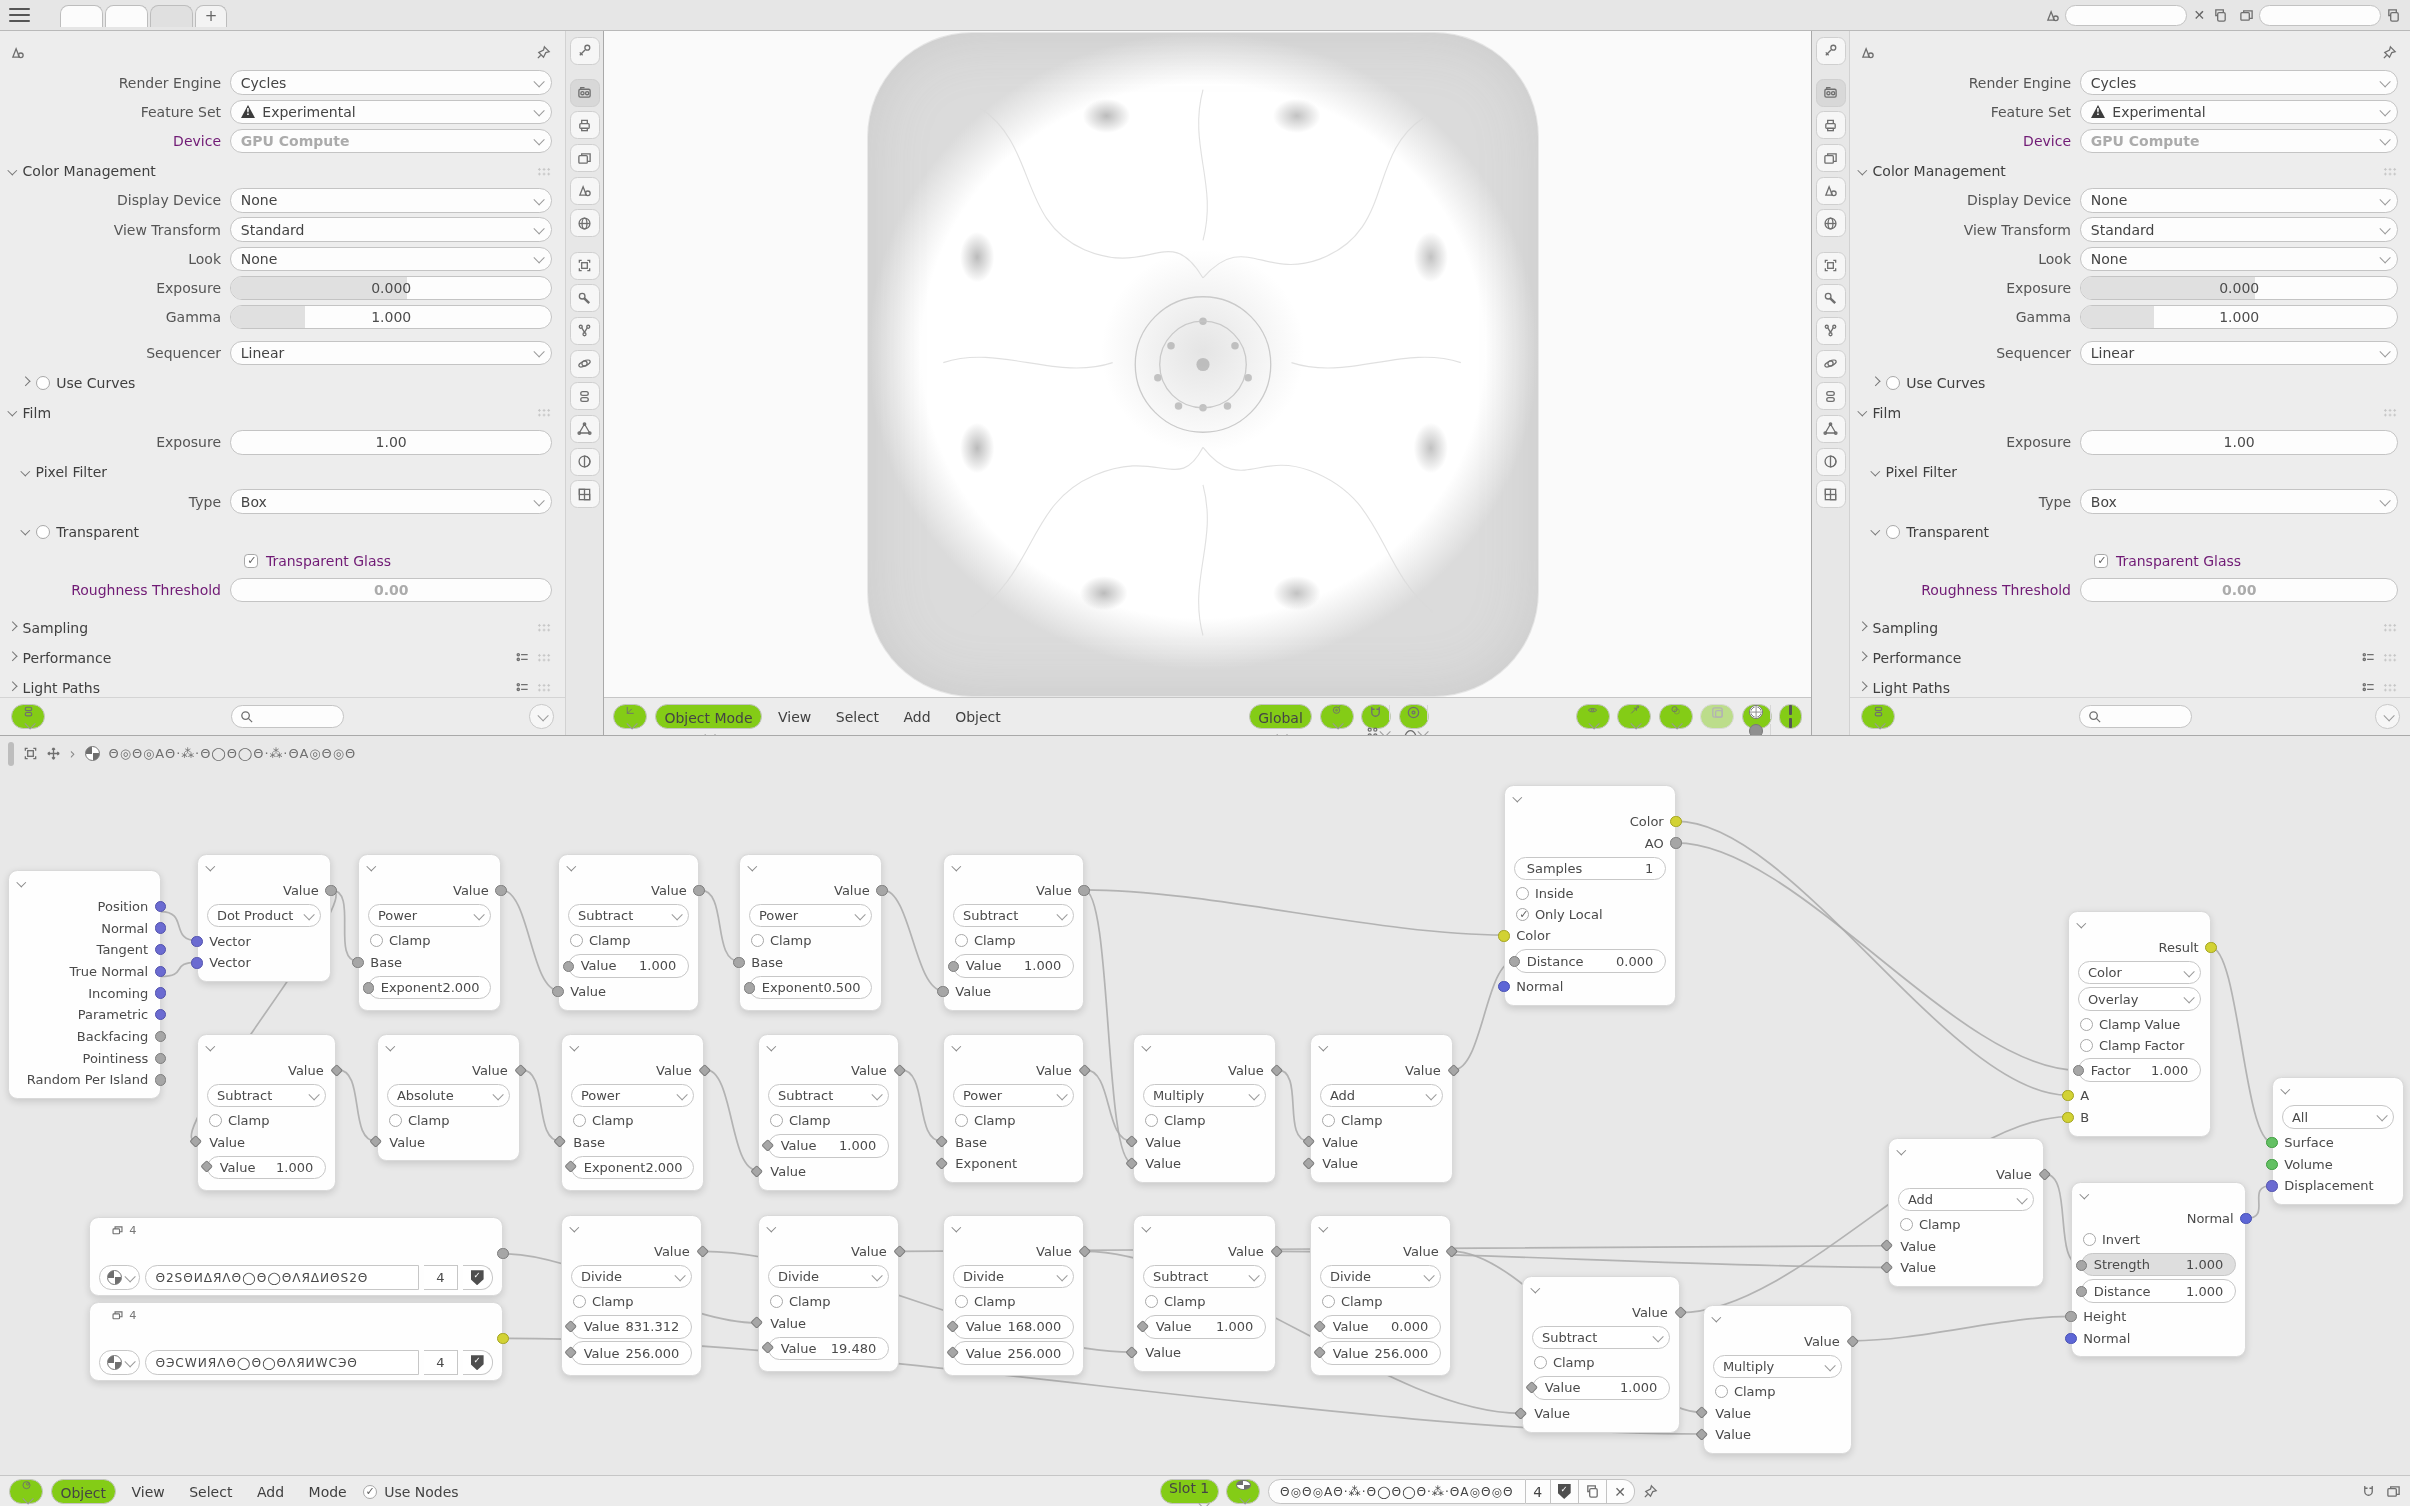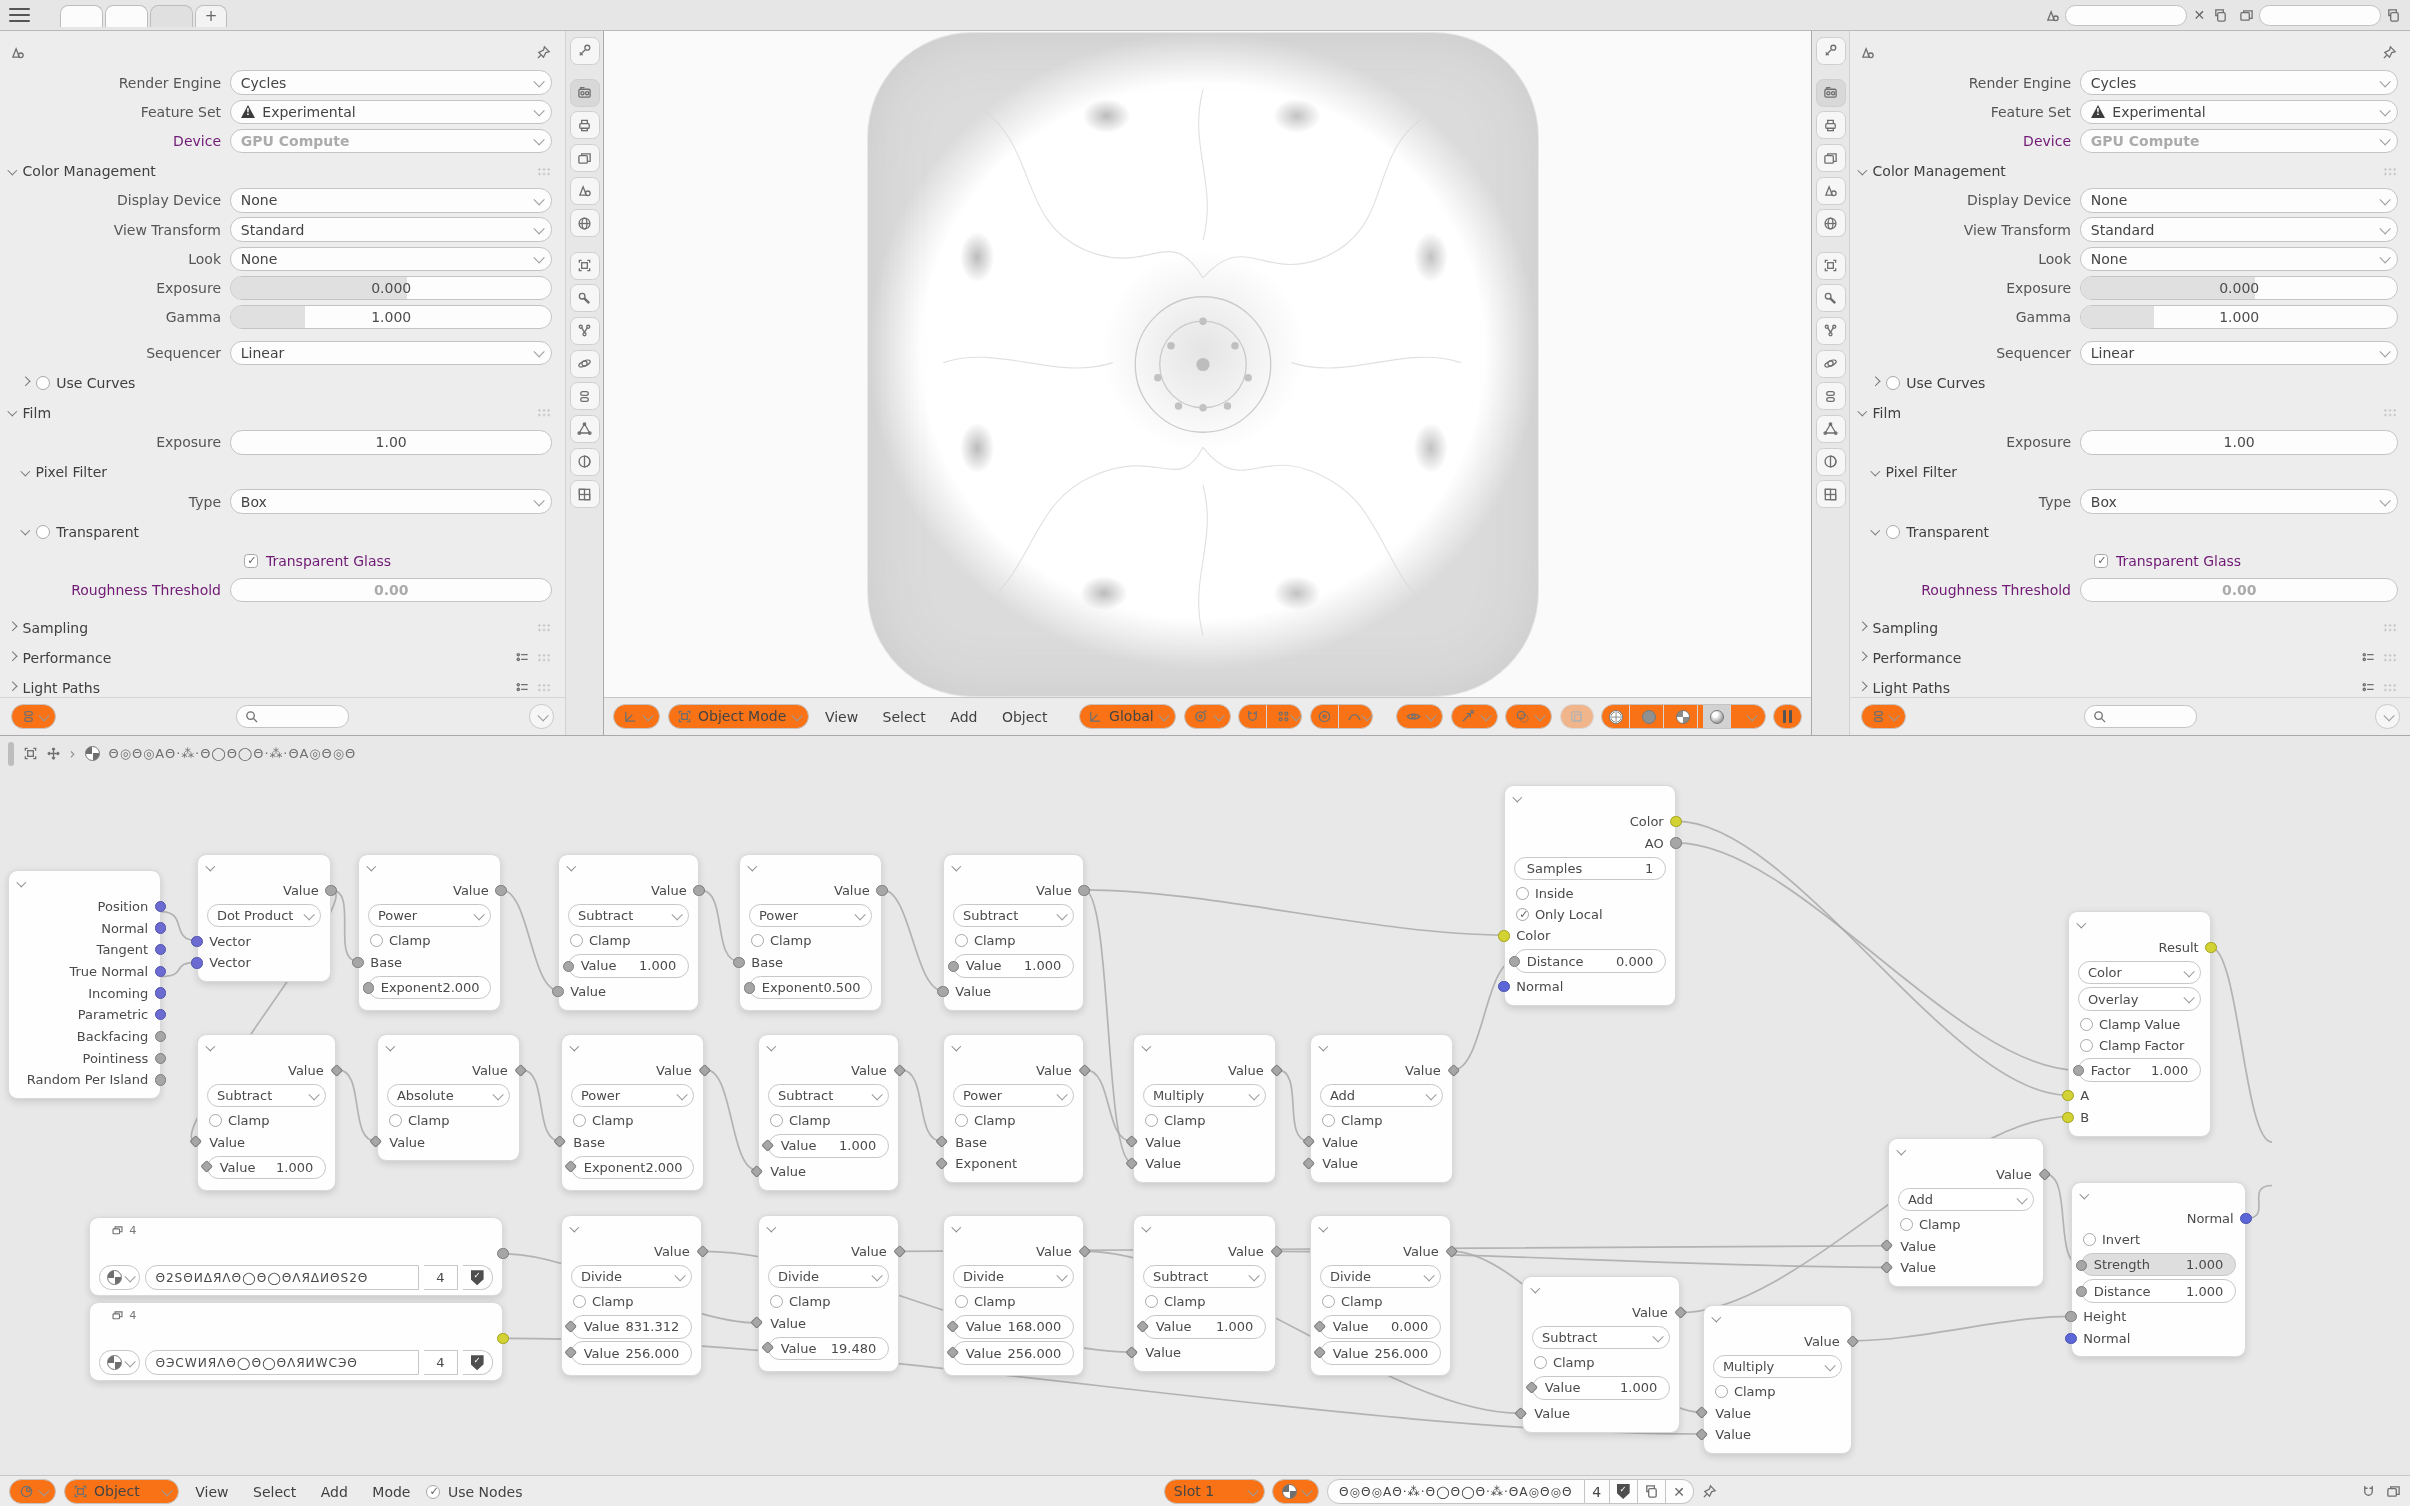--- a/index.html
+++ b/index.html
@@ -69,21 +69,21 @@
  radial-gradient(24.5px 36px at 16.3% 62.6%,rgba(120,120,120,.5),rgba(120,120,120,0) 70%),
  radial-gradient(24.5px 36px at 84% 62.6%,rgba(120,120,120,.45),rgba(120,120,120,0) 70%),
  radial-gradient(34px 24.5px at 35.2% 84.5%,rgba(120,120,120,.5),rgba(120,120,120,0) 70%),
  radial-gradient(34px 24.5px at 64% 84.5%,rgba(120,120,120,.45),rgba(120,120,120,0) 70%),
  radial-gradient(141px 141px at 50% 48%,rgba(160,160,160,.28),rgba(160,160,160,0) 72%),
  radial-gradient(closest-side at 50% 48%,rgba(255,255,255,1) 84%,rgba(210,210,210,.8) 100%),
  #ffffff;
 box-shadow:inset 0 0 56px rgba(150,150,150,.25), 0 0 0 0.9px rgba(200,200,200,.4);}
 .vobject svg{position:absolute;inset:0;width:100%;height:100%;}
 .vp-header{position:absolute;left:0;right:0;bottom:0;height:38px;background:#ececec;border-top:0.9px solid #c6c6c6;display:flex;align-items:center;padding:0 9.4px;gap:7.5px;font-size:14px;color:#444;}
-.pill{height:25.4px;border:0.9px solid #c4c4c4;border-radius:13px;background:#f97316;display:flex;align-items:center;gap:5.6px;padding:0 8.5px;white-space:nowrap;}
+.pill{height:25.4px;border:0.9px solid #c4c4c4;border-radius:13px;background:#84cc16;display:flex;align-items:center;gap:5.6px;padding:0 8.5px;white-space:nowrap;flex-direction:column;}
 .pill.seg{padding:0;}
 .pill .segb{height:23.5px;width:28px;display:flex;align-items:center;justify-content:center;border-right:0.9px solid #d6d6d6;}
 .pill .segb:last-child{border-right:none;}
 .pill .segb.on{background:#d2d2d2;}
 .menu{padding:0 8.5px;color:#3f3f3f;cursor:pointer;}
 .vp-sp{flex:1;}
 .dim-op{opacity:.45;}
 
 .nodeed{flex:1;position:relative;background:#e8e8e8;border-top:0.9px solid #a9a9a9;overflow:hidden;}
 .ne-canvas{position:absolute;inset:0;}
@@ -1739,20 +1739,41 @@
           </div>
           <div class="n-row">
             <span>Height</span>
             <span class="sock c-val left"></span>
           </div>
           <div class="n-row">
             <span>Normal</span>
             <span class="sock c-nrm left"></span>
           </div>
         </div>
+        <div class="node" style="left: 2272px; top: 341px; width: 132px;">
+          <div class="n-head">
+            <span class="arrow"></span>
+          </div>
+          <div class="n-sel">
+            <span class="txt">All</span>
+            <span class="chev"></span>
+          </div>
+          <div class="n-row">
+            <span>Surface</span>
+            <span class="sock c-shd left"></span>
+          </div>
+          <div class="n-row">
+            <span>Volume</span>
+            <span class="sock c-shd left"></span>
+          </div>
+          <div class="n-row">
+            <span>Displacement</span>
+            <span class="sock c-vec left"></span>
+          </div>
+        </div>
       </div>
     <div class="ne-bread">
       <span class="scrollpill"></span>
       <svg class="ic" viewBox="0 0 16 16" width="15" height="15">
           <use href="#i-object"></use>
         </svg>
       <svg class="ic" viewBox="0 0 16 16" width="15" height="15">
           <use href="#i-move"></use>
         </svg>
       <span style="font-size:15px;color:#8a8a8a;">›</span>

